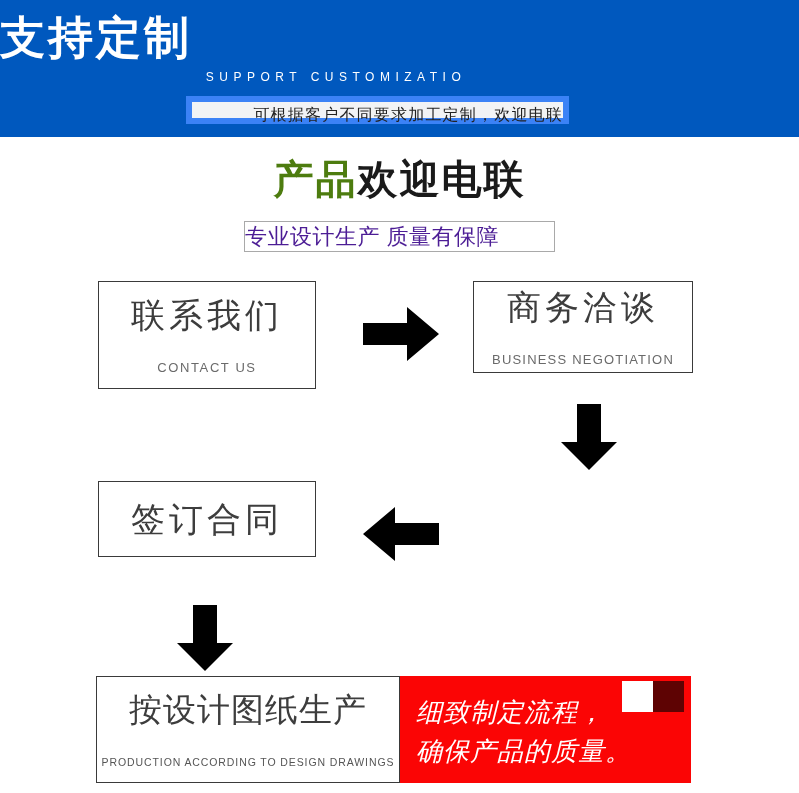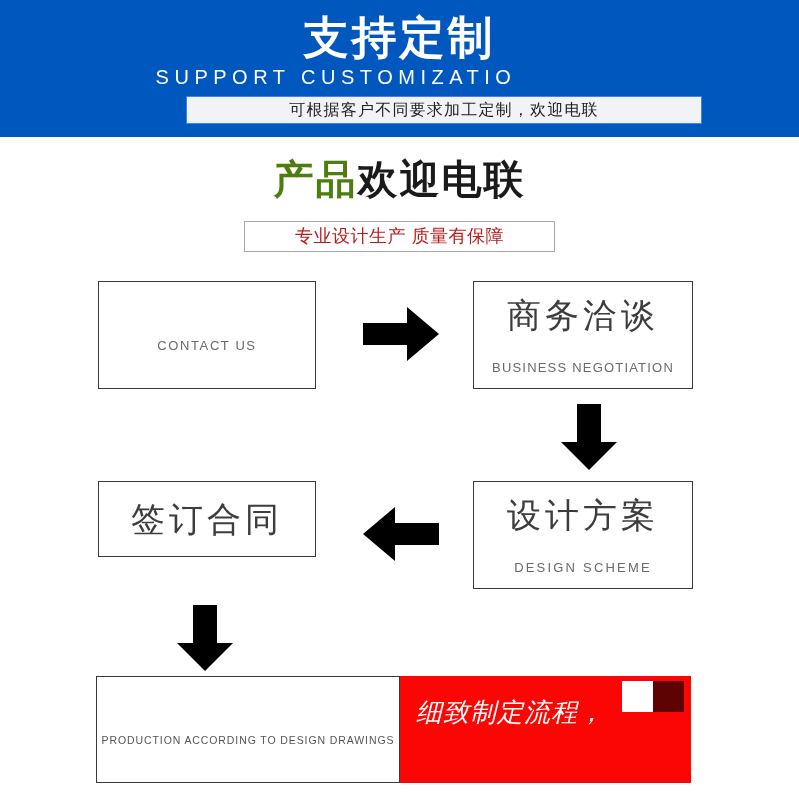--- a/index.html
+++ b/index.html
@@ -26,55 +26,54 @@
     width: 799px;
     height: 137px;
     background: #0058be;
     box-sizing: border-box;
   }
   .banner-title {
     position: absolute;
     left: 0;
     top: 10px;
     width: 799px;
-    text-align: center;
     color: #ffffff;
     font-size: 45px;
     font-weight: bold;
     letter-spacing: 3px;
     line-height: 56px;
     white-space: nowrap;
   }
   .banner-subtitle {
     position: absolute;
     left: 0;
     top: 66px;
     width: 672px;
     text-align: center;
     color: #ffffff;
-    font-size: 20px;
+    font-size: 12px;
     font-weight: normal;
     letter-spacing: 5.5px;
     line-height: 22px;
     white-space: nowrap;
   }
   .banner-badge {
     position: absolute;
     left: 186px;
     top: 96px;
-    width: 516px;
+    width: 383px;
     height: 28px;
     background: #f2f3f5;
-    border: 1px solid #3b82f6;
+    border: 6px solid #3b82f6;
     box-sizing: border-box;
     color: #222222;
     font-size: 16px;
     letter-spacing: 1.2px;
     line-height: 26px;
-    text-align: center;
+    text-align: right;
     white-space: nowrap;
   }
 
   
   .section-title {
     position: absolute;
     left: 0;
     top: 153px;
     width: 799px;
     text-align: center;
@@ -88,25 +87,25 @@
   .section-title .hl { color: #4d7c0f; }
 
   .section-subtitle {
     position: absolute;
     left: 244px;
     top: 221px;
     width: 311px;
     height: 31px;
     border: 1px solid #a9a9a9;
     box-sizing: border-box;
-    text-align: center;
-    font-size: 18px;
+    text-align: left;
+    font-size: 22px;
     line-height: 29px;
     letter-spacing: 0.5px;
-    color: #b91c1c;
+    color: #4c1d95;
     white-space: nowrap;
   }
 
   
   .flow-box {
     position: absolute;
     border: 1px solid #3a3a3a;
     box-sizing: border-box;
     background: #ffffff;
     display: flex;
@@ -124,21 +123,21 @@
   .flow-en {
     font-size: 13px;
     letter-spacing: 1.6px;
     color: #6a6a6a;
     line-height: 20px;
     margin-top: 21px;
     white-space: nowrap;
   }
 
   #box-contact  { left: 98px;  top: 281px; width: 218px; height: 108px; }
-  #box-business { left: 473px; top: 281px; width: 220px; height: 108px; }
+  #box-business { left: 473px; top: 281px; width: 220px; height: 92px; }
   #box-design   { left: 473px; top: 481px; width: 220px; height: 108px; }
   #box-contract { left: 98px;  top: 481px; width: 218px; height: 76px; }
 
   #box-business .flow-en { letter-spacing: 1.2px; font-size: 13px; }
   #box-design .flow-en   { letter-spacing: 2.2px; }
 
   
   .arrow {
     position: absolute;
     display: block;
@@ -216,60 +215,59 @@
     <div class="banner-badge">可根据客户不同要求加工定制，欢迎电联</div>
   </div>
 
   <div class="section-title">
     <span class="hl">产品</span><span>欢迎电联</span>
   </div>
 
   <div class="section-subtitle">专业设计生产 质量有保障</div>
 
   <div class="flow-box" id="box-contact">
+    <div class="flow-cn">联系我们</div>
     <div class="flow-en">CONTACT US</div>
   </div>
 
   <svg class="arrow" id="arrow-right" viewBox="0 0 76 58">
     <polygon points="0,18 44,18 44,2 76,29 44,56 44,40 0,40" fill="#000000"></polygon>
   </svg>
 
   <div class="flow-box" id="box-business">
     <div class="flow-cn">商务洽谈</div>
     <div class="flow-en">BUSINESS  NEGOTIATION</div>
   </div>
 
   <svg class="arrow" id="arrow-down-right" viewBox="0 0 60 66">
     <polygon points="18,0 42,0 42,38 58,38 30,66 2,38 18,38" fill="#000000"></polygon>
   </svg>
 
-  <div class="flow-box" id="box-design">
-    <div class="flow-cn">设计方案</div>
-    <div class="flow-en">DESIGN  SCHEME</div>
-  </div>
 
   <svg class="arrow" id="arrow-left" viewBox="0 0 76 58">
     <polygon points="76,18 32,18 32,2 0,29 32,56 32,40 76,40" fill="#000000"></polygon>
   </svg>
 
   <div class="flow-box" id="box-contract">
     <div class="flow-cn">签订合同</div>
   </div>
 
   <svg class="arrow" id="arrow-down-left" viewBox="0 0 60 66">
     <polygon points="18,0 42,0 42,38 58,38 30,66 2,38 18,38" fill="#000000"></polygon>
   </svg>
 
   <div id="box-production">
+    <div class="flow-cn">按设计图纸生产</div>
     <div class="flow-en">PRODUCTION  ACCORDING  TO  DESIGN  DRAWINGS</div>
   </div>
 
   <div id="panel-quality">
     <div class="quality-marks">
       <div class="mark-white"></div>
       <div class="mark-dark"></div>
     </div>
     <div class="quality-text">
       <div>细致制定流程，</div>
+      <div>确保产品的质量。</div>
     </div>
   </div>
 
 </div>
 
 </body></html>

